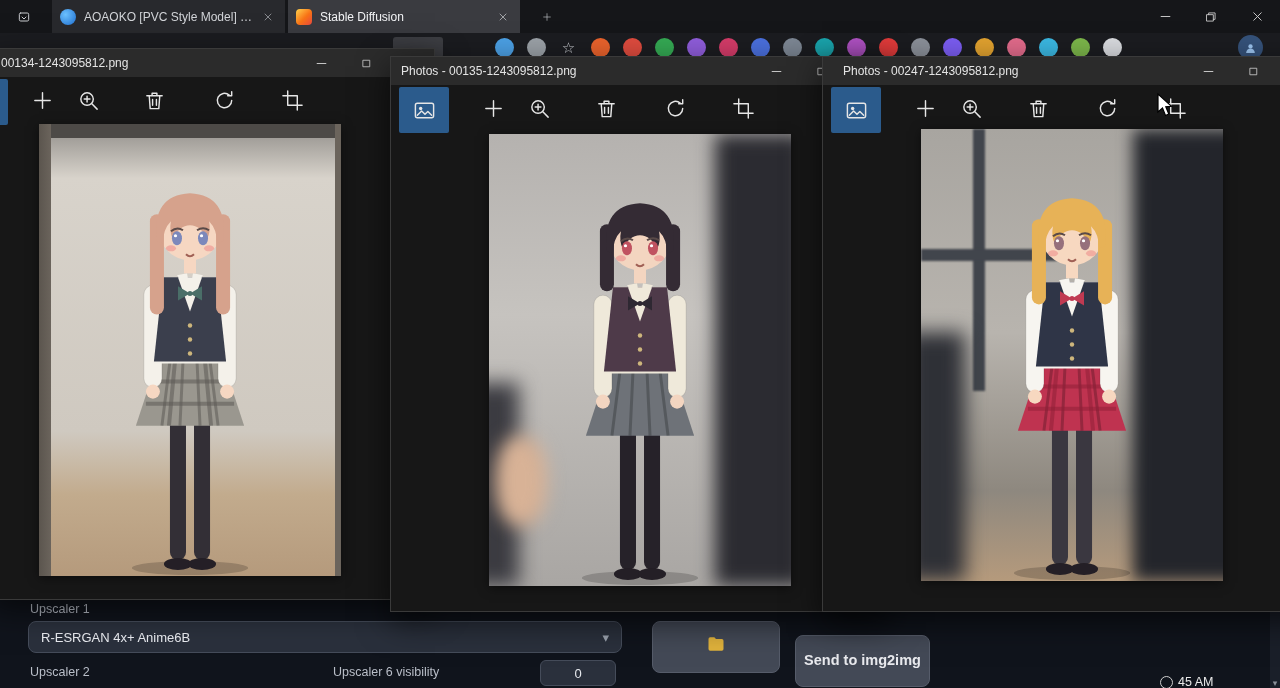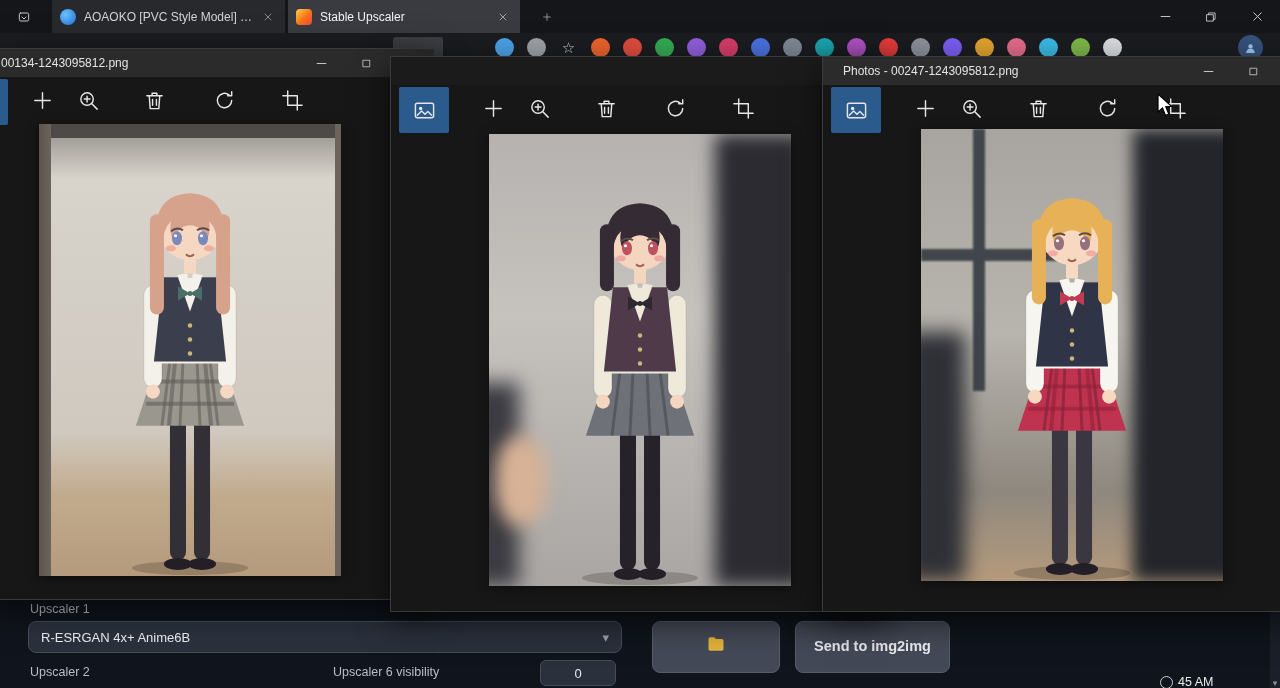--- a/index.html
+++ b/index.html
@@ -16,21 +16,21 @@
     background:#2a303c;border:1px solid #454c5a;border-radius:8px;display:flex;align-items:center;
     padding:0 12px;color:#e7e9ee;font-size:13px;cursor:pointer;}
   .sd-dropdown .chev{margin-left:auto;color:#9ca3af;font-size:13px;}
   .sd-num{position:absolute;left:540px;top:660px;width:76px;height:26px;box-sizing:border-box;
     background:#2a303c;border:1px solid #454c5a;border-radius:6px;color:#e7e9ee;font-size:13px;
     text-align:center;font-family:"Liberation Sans",sans-serif;}
   .sd-btn{position:absolute;top:621px;height:52px;background:#434956;border:1px solid #565c6a;
     border-radius:8px;color:#e9eaee;font-size:14.5px;font-weight:bold;cursor:pointer;
     font-family:"Liberation Sans",sans-serif;line-height:1.45;padding:0 6px;}
   .folder{left:652px;width:128px;}
-  .b1{left:795px;width:155px;}
+  .b1{left:795px;width:135px;margin-top:14px;}
   .b2{left:945px;width:135px;}
   .b3{left:1095px;width:135px;}
   .time-frag{position:absolute;left:1160px;top:675px;display:flex;align-items:center;gap:5px;
     color:#e8e8e8;font-size:12.5px;z-index:1;}
   .clock-dot{width:11px;height:11px;border:1.5px solid #cfcfcf;border-radius:50%;display:inline-block;}
   .scrollbar{position:absolute;right:0;top:612px;bottom:0;width:10px;background:#1a1f29;}
   .scrollbar .sb-arrow{position:absolute;bottom:0;left:0;right:0;text-align:center;color:#8a8f98;font-size:9px;}
 
   
   .chrome{position:absolute;left:0;top:0;width:1280px;height:60px;z-index:1;}
@@ -202,21 +202,21 @@
         <span class="fav fav1"></span>
         <span class="tab-title">AOAOKO [PVC Style Model] - PV</span>
         <button class="tab-close">
           <svg width="12" height="12" style="color:#a6a8ad">
               <use href="#i-close"></use>
             </svg>
         </button>
       </div>
       <div class="tab tab2 active">
         <span class="fav fav2"></span>
-        <span class="tab-title">Stable Upscaler</span>
+        <span class="tab-title">Stable Diffusion</span>
         <button class="tab-close">
           <svg width="12" height="12" style="color:#c2c4c8">
               <use href="#i-close"></use>
             </svg>
         </button>
       </div>
       <button class="newtab">
         <svg width="16" height="16" style="color:#c9cbcf">
             <use href="#i-plus"></use>
           </svg>
@@ -362,20 +362,40 @@
     <path d="M131,112 q6,-5 12,-1 M157,111 q6,-4 12,0" stroke="#5a4a48" stroke-width="2" fill="none"></path>
     <ellipse cx="131" cy="129" rx="5" ry="3" fill="rgba(236,130,130,0.5)"></ellipse>
     <ellipse cx="169" cy="129" rx="5" ry="3" fill="rgba(236,130,130,0.5)"></ellipse>
     <path d="M146,135 q4,4 8,0" stroke="#a06055" stroke-width="2" fill="none"></path>
   </svg>
         </div>
     </div>
   </div>
 
   <div class="pwin wm">
+    <div class="ptitle">
+      <span class="ptext">Photos - 00135-1243095812.png</span>
+      <span class="pcaps">
+        <button class="pcap">
+            <svg width="15" height="15" style="color:#cfcfcf">
+              <use href="#i-min"></use>
+            </svg>
+          </button>
+        <button class="pcap">
+            <svg width="13" height="13" style="color:#cfcfcf">
+              <use href="#i-max"></use>
+            </svg>
+          </button>
+        <button class="pcap">
+            <svg width="14" height="14" style="color:#cfcfcf">
+              <use href="#i-close"></use>
+            </svg>
+          </button>
+      </span>
+    </div>
     <div class="pbody">
       <button class="ptool sel">
           <svg>
             <use href="#i-image"></use>
           </svg>
         </button>
       <button class="ptool t-add">
           <svg>
             <use href="#i-plus"></use>
           </svg>

